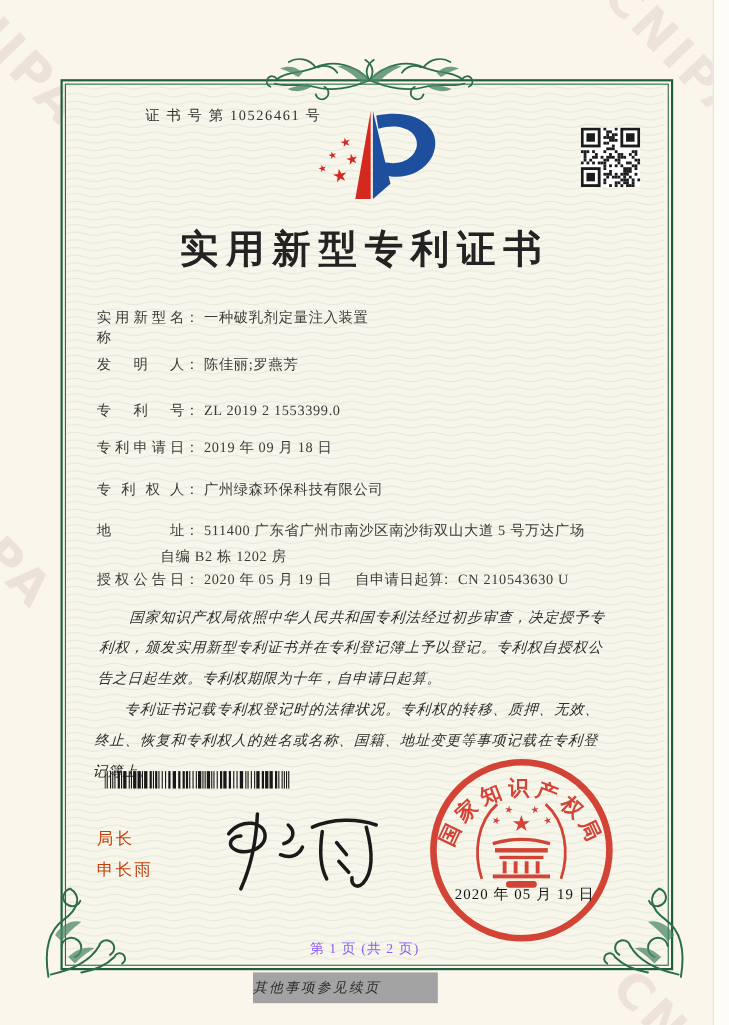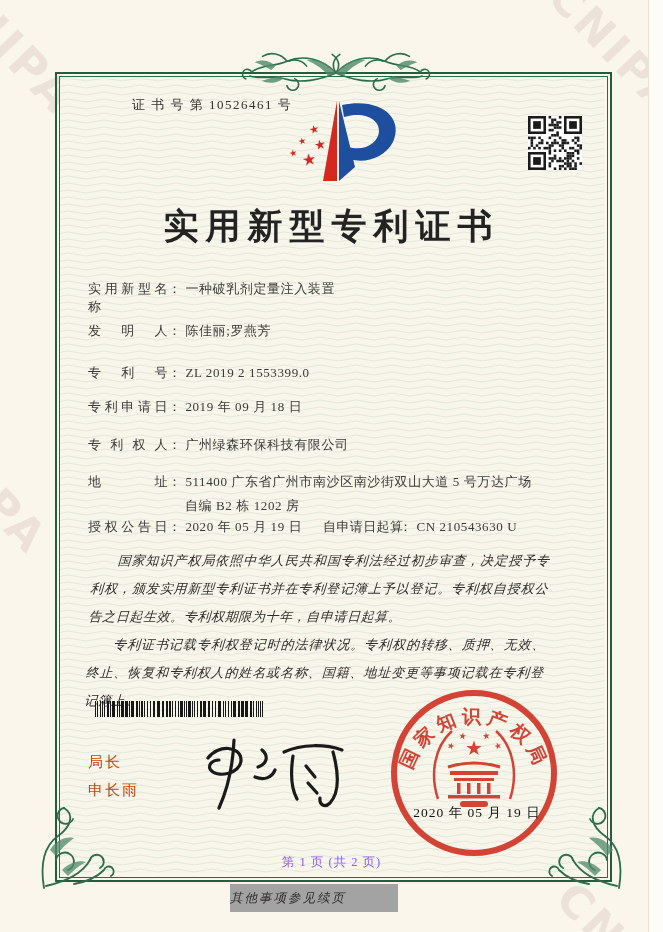--- a/index.html
+++ b/index.html
@@ -61,21 +61,21 @@
   }
 
   .frow{position:absolute;left:88px;font-size:13px;color:#3a3a38;width:470px;letter-spacing:.4px;}
   .flabel{
     display:inline-block;width:80px;
     text-align:justify;text-align-last:justify;
     vertical-align:top;
   }
   .fcolon{display:inline-block;margin-right:4px;}
   .fvalue{letter-spacing:.6px;}
-  .addr2{margin-left:97px;margin-top:6px;letter-spacing:.6px;}
+  .addr2{margin-left:58px;margin-top:6px;letter-spacing:.6px;}
   .grant-no{position:absolute;left:235px;top:0;white-space:nowrap;}
 
   .paras{
     position:absolute;left:88px;top:547px;width:458px;
     font-size:13px;line-height:28px;color:#2e2d2b;
     text-align:justify;letter-spacing:.6px;
     font-style:italic;
     transform:skewX(-3deg);
   }
   .paras p{margin:0;text-indent:2em;}

